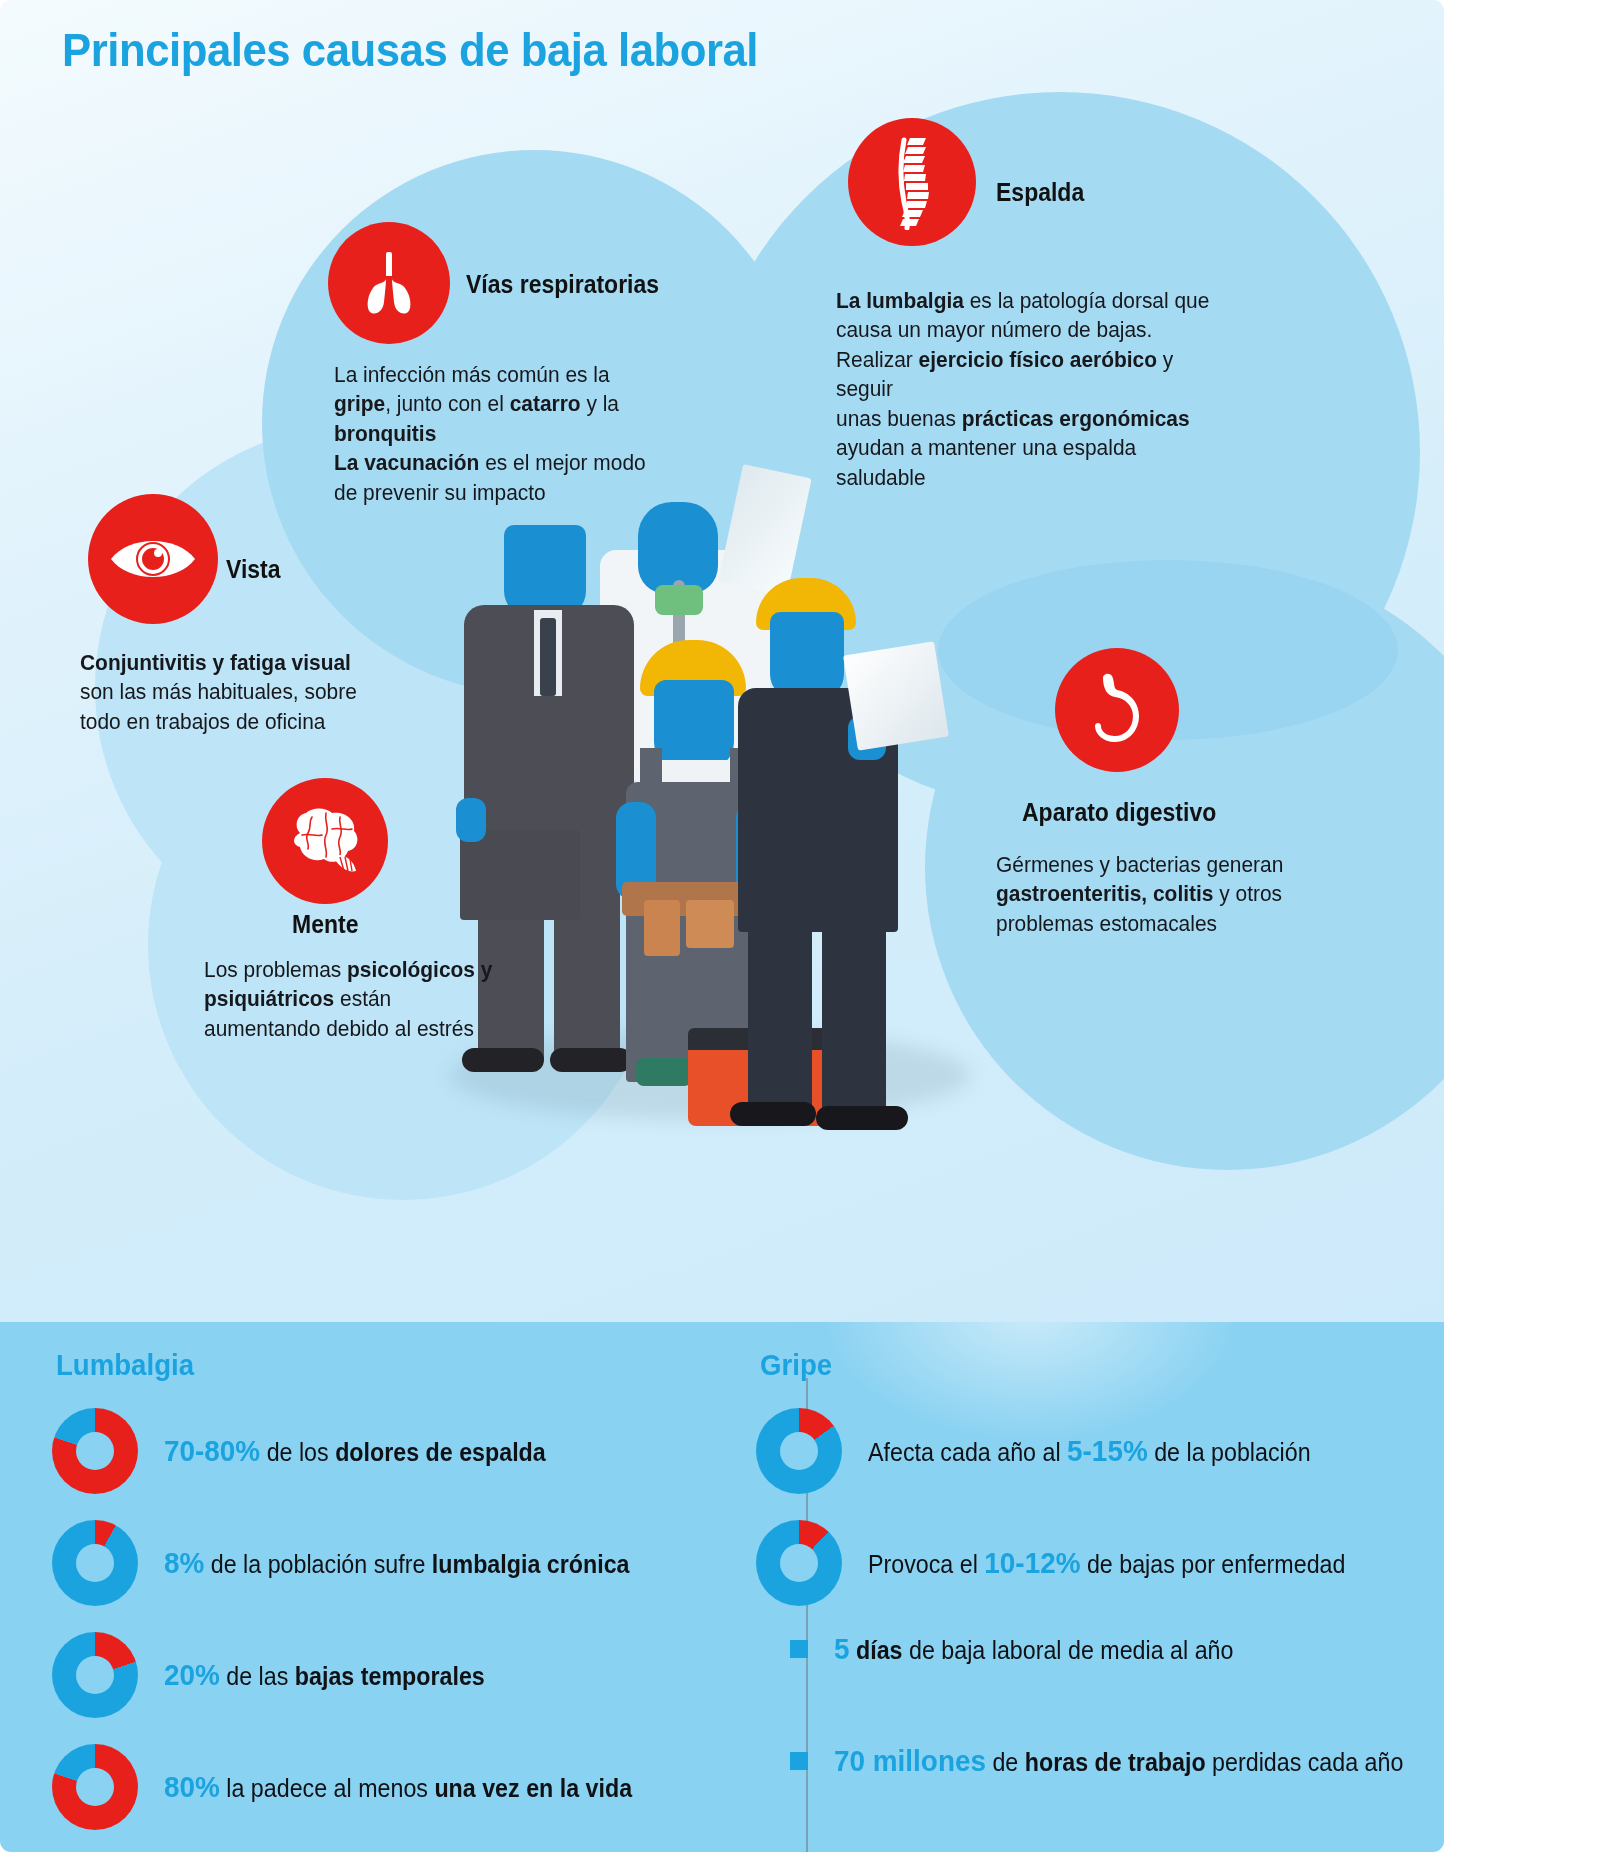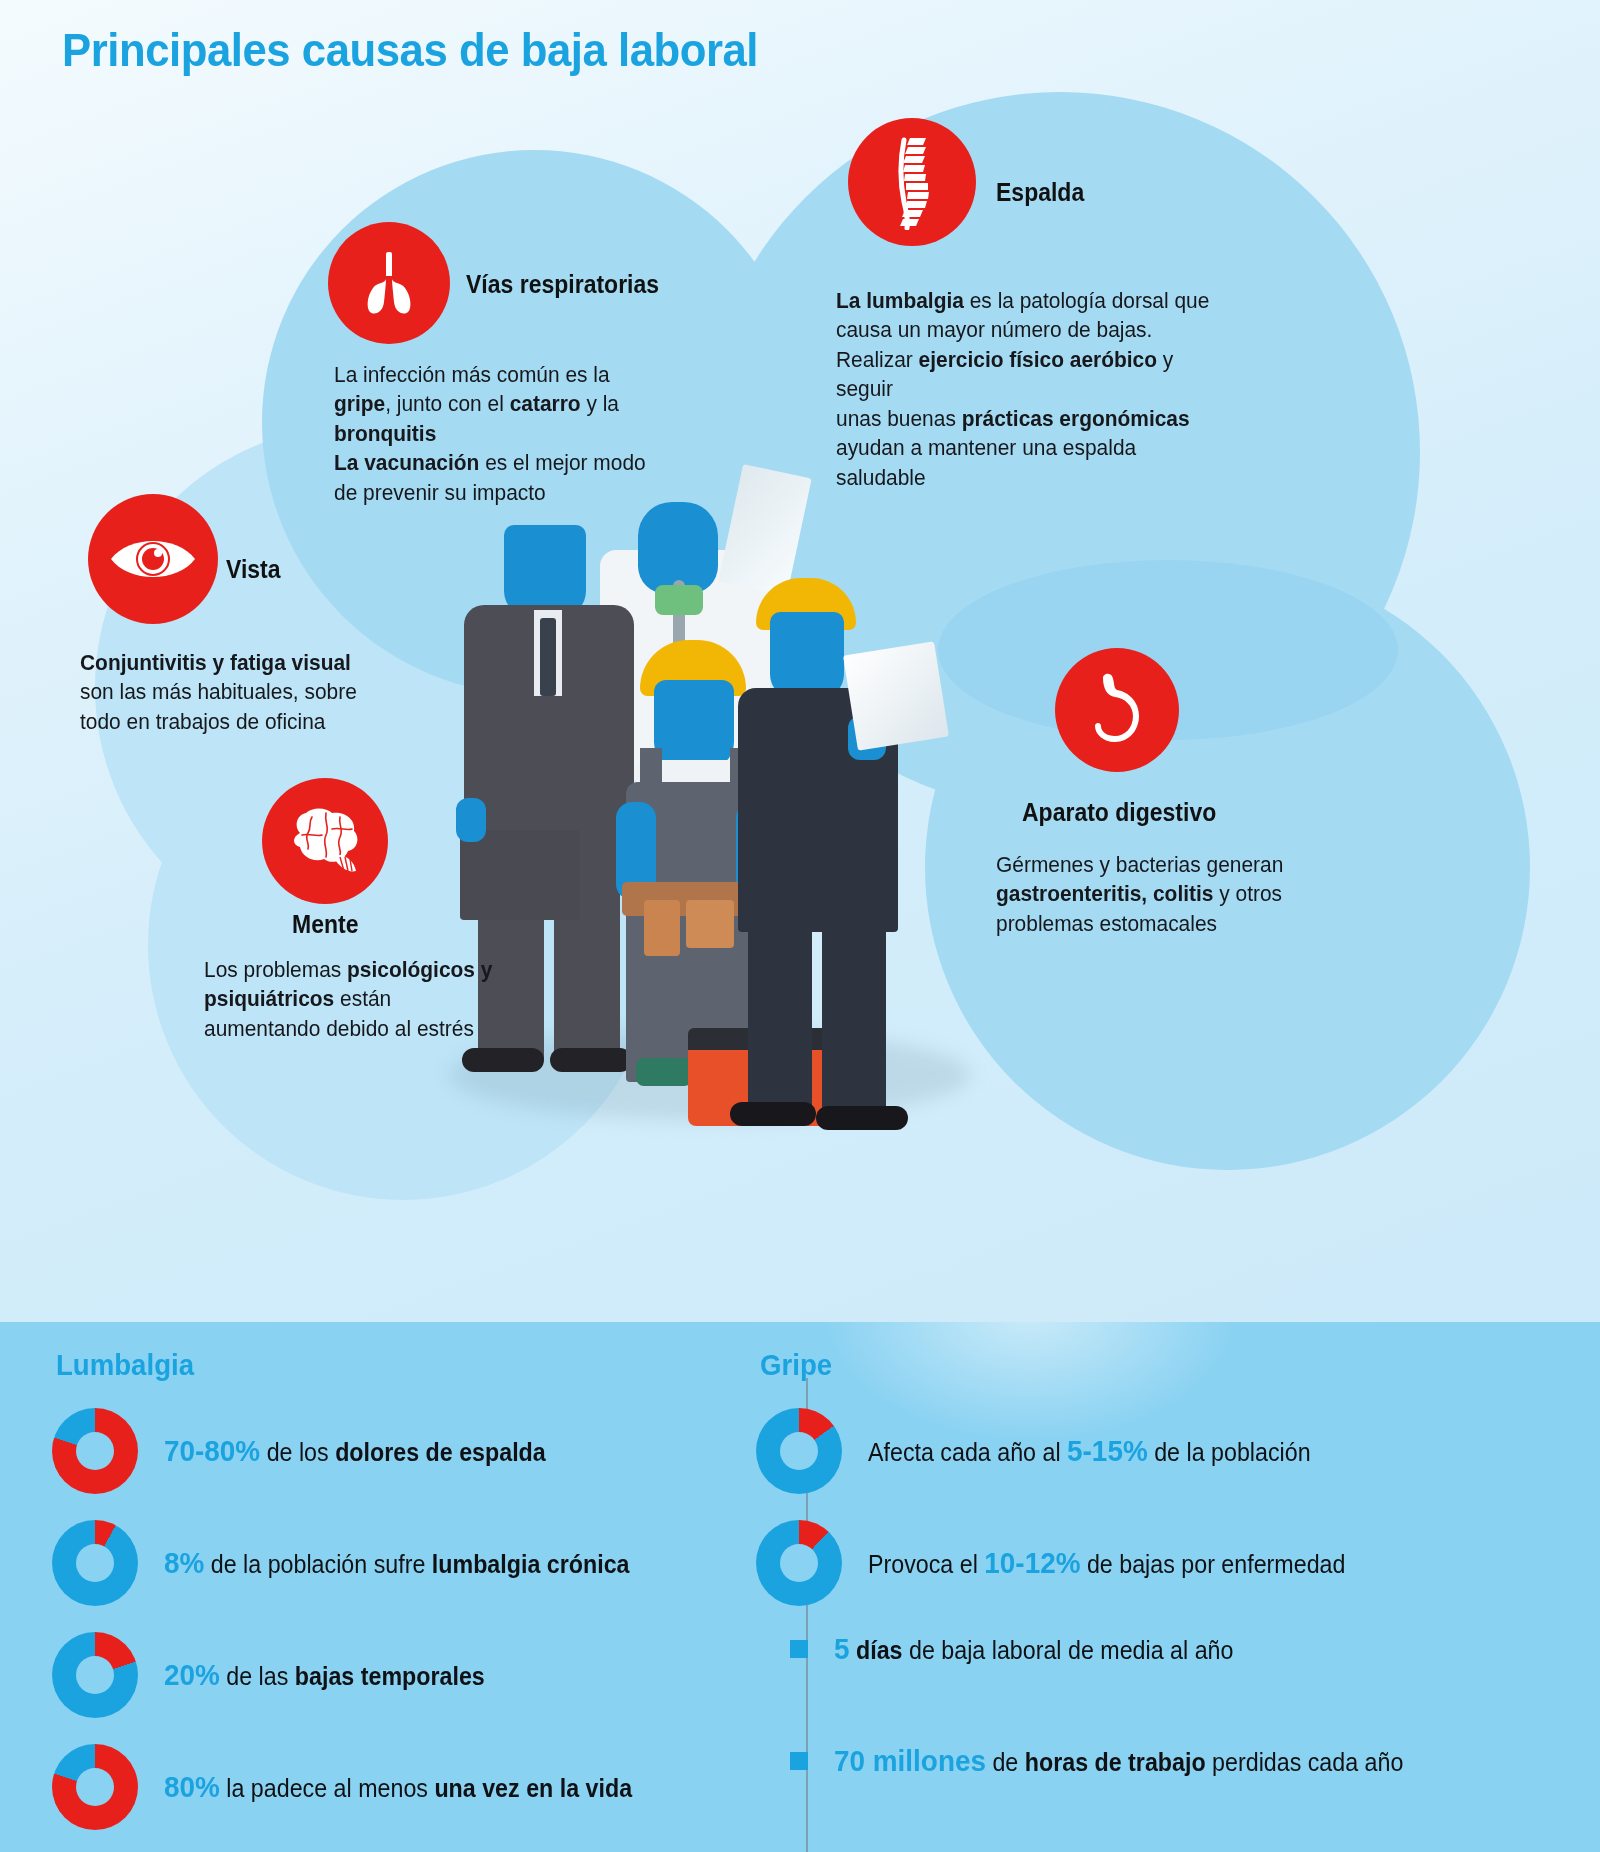--- a/index.html
+++ b/index.html
@@ -2,21 +2,21 @@
 <html><head>
 <meta charset="utf-8">
 <style>
   html,body{margin:0;padding:0;}
   body{
     width:1600px;height:1852px;
     font-family:"Liberation Sans",sans-serif;
     background:#ffffff;
     overflow:hidden;
   }
-  #stage{position:relative;width:1600px;height:1852px;overflow:hidden;}
+  #stage{position:relative;width:1444px;height:1852px;overflow:hidden;border-radius:11px;}
 
   
   .top-panel{
     position:absolute;left:0;top:0;width:1600px;height:1322px;
     background:linear-gradient(160deg,#f4fbfe 0%,#e2f3fc 28%,#d3edfa 60%,#cdeafa 100%);
     overflow:hidden;
   }
   .bubble{
     position:absolute;border-radius:50%;
     background:#a5daf3;

